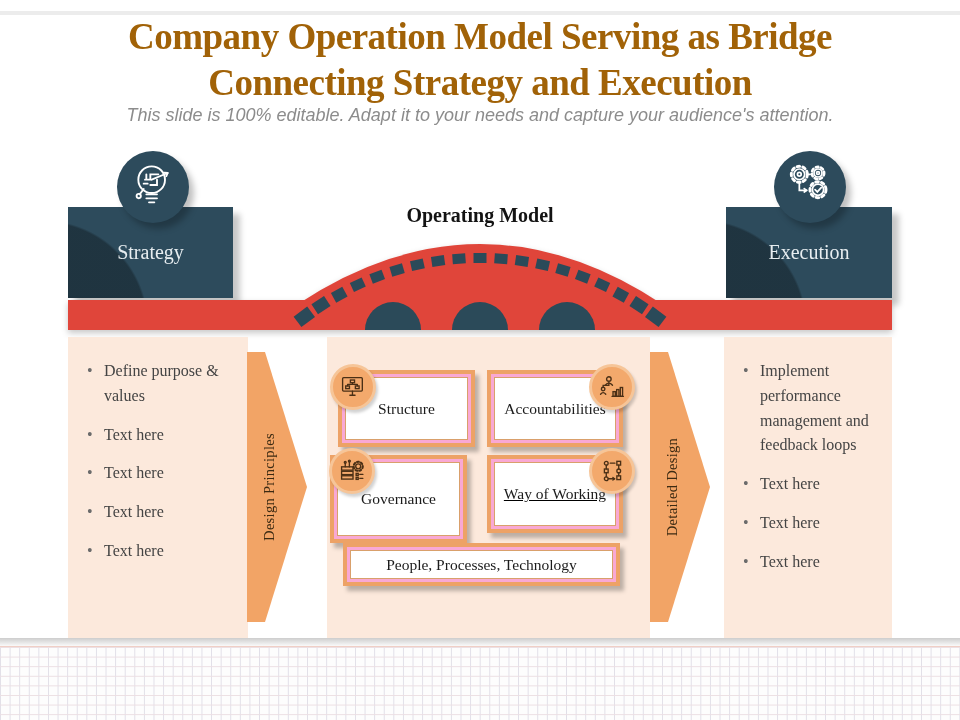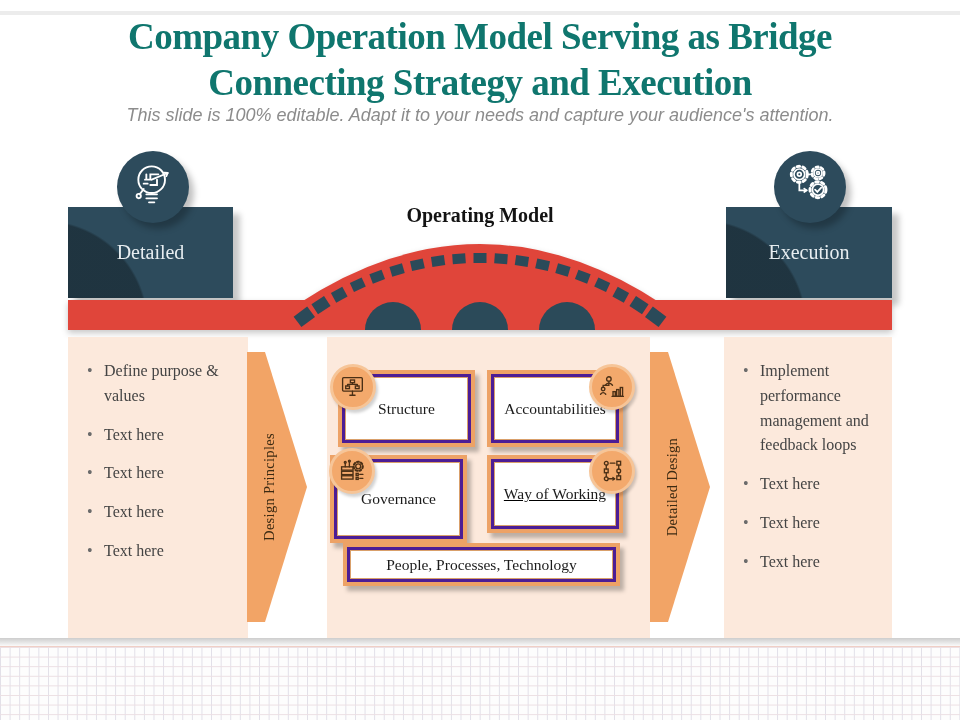--- a/index.html
+++ b/index.html
@@ -7,21 +7,21 @@
     width:960px;height:720px;overflow:hidden;background:#ffffff;
     font-family:"Liberation Serif", serif;position:relative;
   }
   .slide{position:absolute;inset:0;width:960px;height:720px;background:#fff;}
 
   .top-strip{position:absolute;left:0;top:11px;width:960px;height:4px;background:#ececec;}
 
   
   .title{
     position:absolute;left:0;top:14px;width:960px;text-align:center;
-    font-weight:bold;font-size:37px;line-height:46px;letter-spacing:-0.5px;color:#0f766e;margin:0;
+    font-weight:bold;font-size:37px;line-height:46px;letter-spacing:-0.5px;color:#a16207;margin:0;
   }
   .subtitle{
     position:absolute;left:0;top:105px;width:960px;text-align:center;margin:0;
     font-family:"Liberation Sans", sans-serif;font-style:italic;font-size:18px;color:#8c8c8c;
   }
 
   
   .pillar-box{
     position:absolute;width:165px;height:91px;background:#2d4b5c;
     box-shadow:7px 7px 6px rgba(0,0,0,.22);
@@ -71,21 +71,21 @@
   .chevron.left{left:247px;}
   .chevron.right{left:650px;}
   .chevron span{
     position:absolute;inset:0;display:flex;align-items:center;justify-content:center;
     transform:rotate(-90deg) translateY(-8px);white-space:nowrap;
     font-size:14.5px;color:#3c2a12;letter-spacing:.3px;
   }
 
   
   .cbox{
-    position:absolute;border:4px solid #eda266;background:#4c1d95;padding:3px;
+    position:absolute;border:4px solid #eda266;background:#f9a8d4;padding:3px;
     box-sizing:border-box;box-shadow:4px 5px 4px rgba(0,0,0,.25);
   }
   .cbox .inner{
     width:100%;height:100%;box-sizing:border-box;border:1px solid #d9a06b;background:#ffffff;
     display:flex;align-items:center;justify-content:center;
     font-size:15.5px;color:#1b1b1b;text-align:center;
   }
   .cbox.b1{left:11px;top:33px;width:137px;height:77px;}
   .cbox.b2{left:160px;top:33px;width:136px;height:77px;}
   .cbox.b3{left:3px;top:118px;width:137px;height:88px;}
@@ -134,21 +134,21 @@
         <path d="M12 14 h4 v-4 h6 M13 10 v3 M21 14 v4 h-5 M11 17 h3"></path>
         <path d="M17 14 L29 9"></path>
         <path d="M29 9 l-2.5 -0.3 M29 9 l-1 2.3"></path>
         <path d="M13 25 h8 M13 28 h8 M15 31 h4"></path>
         <path d="M11 21 L8 25"></path>
         <circle cx="7.3" cy="26.3" r="1.6"></circle>
       </svg>
     </span>
   </div>
   <div class="pillar-box left">
-    <span>Detailed</span>
+    <span>Strategy</span>
   </div>
 
   <div class="pillar-circle right">
     <span>
       <svg width="48" height="48" viewBox="0 0 36 36" fill="none" stroke="#ffffff" stroke-width="1.3" stroke-linecap="round">
         <circle cx="10" cy="10" r="6" stroke-width="2.2" stroke-dasharray="2 2.4"></circle>
         <circle cx="10" cy="10" r="4"></circle>
         <circle cx="10" cy="10" r="1.4"></circle>
         <path d="M16.5 10 h3" stroke-dasharray="1.6 1.6"></path>
         <circle cx="24" cy="9" r="4.6" stroke-width="2" stroke-dasharray="1.8 2.1"></circle>

